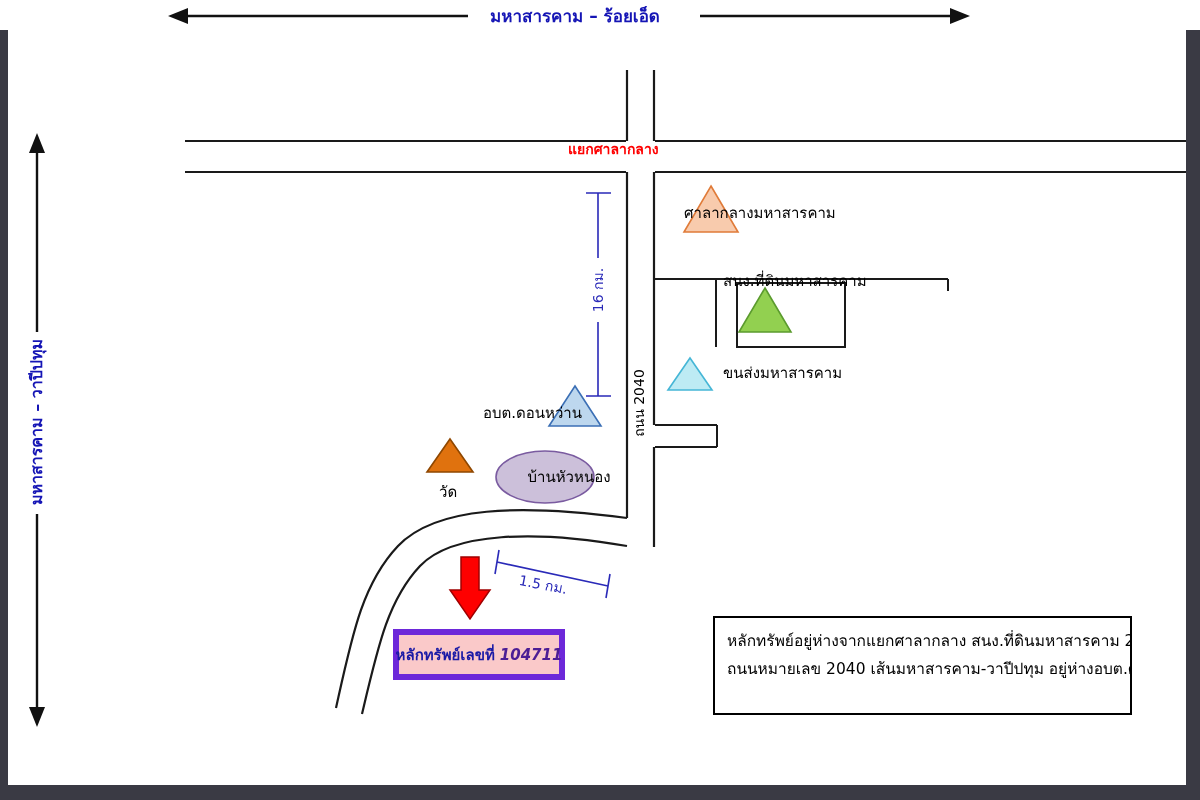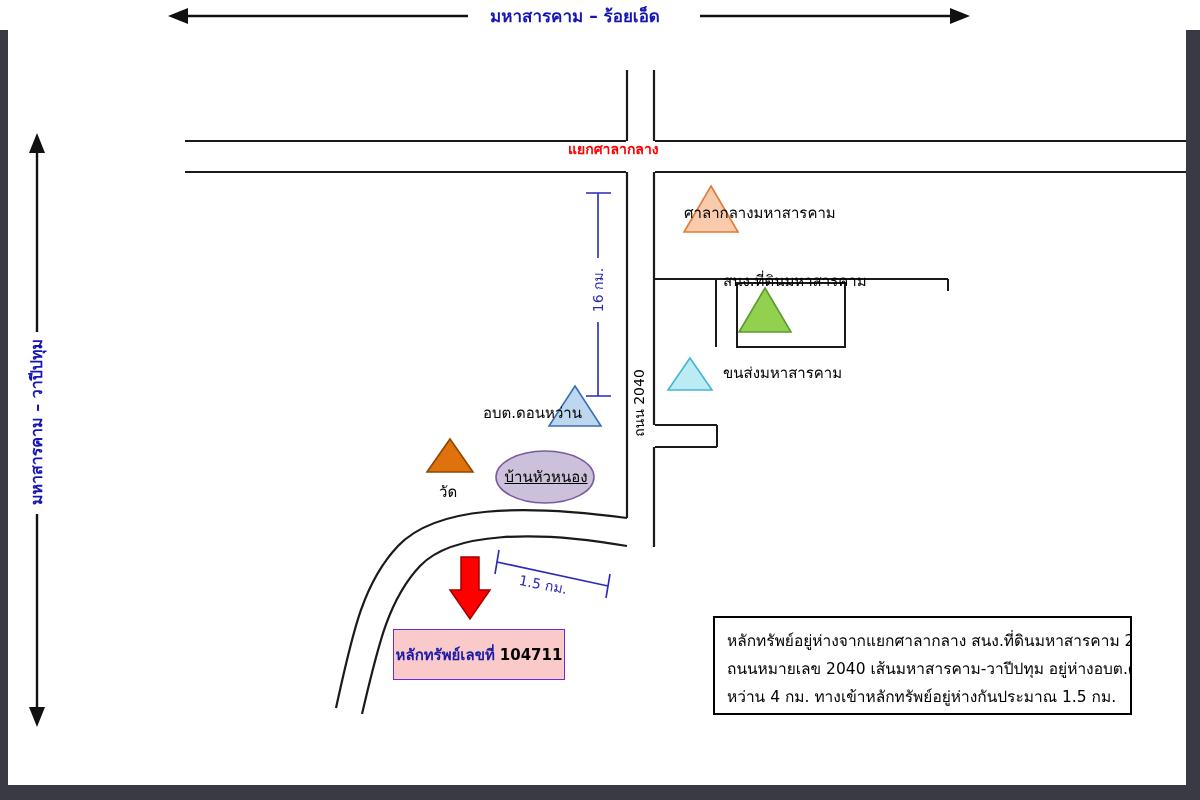--- a/index.html
+++ b/index.html
@@ -25,33 +25,33 @@
   .rot-slight{transform:translate(-50%,-50%) rotate(11deg);}
 
   .top-route{left:575px;top:16px;font-size:17px;}
   .side-route{left:37px;top:422px;font-size:16px;}
   .junction{left:568px;top:141px;font-size:14px;}
   .lm-hall{left:684px;top:204px;}
   .lm-land{left:723px;top:260px;margin-top:12px;}
   .lm-transport{left:723px;top:364px;}
   .lm-sao{left:483px;top:404px;}
   .lm-temple{left:439px;top:447px;margin-top:36px;}
-  .lm-village{left:546px;top:477px;text-decoration:underline;}
+  .lm-village{left:569px;top:477px;}
   .road2040{left:639px;top:403px;font-size:14px;}
   .d16{left:598px;top:290px;}
   .d15{left:543px;top:585px;}
 
   .property-box{
     position:absolute;left:393px;top:629px;width:172px;height:51px;
-    background:#fac9c9;border:1px solid #6d28d9;box-sizing:border-box;
+    background:#fac9c9;border:6px solid #6d28d9;box-sizing:border-box;
     display:flex;align-items:center;justify-content:center;gap:5px;
     font-size:15px;white-space:nowrap;
   }
   .property-box .pname{color:#1a1aa6;font-weight:bold;}
-  .property-box .pnum{color:#000000;font-weight:bold;}
+  .property-box .pnum{color:#4c1d95;font-weight:bold;font-style:italic;}
 
   .info-box{
     position:absolute;left:713px;top:616px;width:419px;height:99px;
     border:2px solid #000;box-sizing:border-box;background:#fff;
     padding:10px 12px;font-size:15.5px;color:#000;line-height:1.8;
     white-space:nowrap;overflow:hidden;
   }
 </style>
 </head>
 <body>
@@ -133,18 +133,17 @@
 <div class="lbl measure d15 rot-slight">1.5  กม.</div>
 
 <div class="property-box">
   <span class="pname">หลักทรัพย์เลขที่</span>
   <span class="pnum">104711</span>
 </div>
 
 <div class="info-box">
   <div>หลักทรัพย์อยู่ห่างจากแยกศาลากลาง สนง.ที่ดินมหาสารคาม 22 กม.</div>
   <div>ถนนหมายเลข 2040 เส้นมหาสารคาม-วาปีปทุม อยู่ห่างอบต.ดอน</div>
-  <div>หว่าน 4 กม. ทางเข้าหลักทรัพย์อยู่ห่างกันประมาณ  1.5 กม.</div>
 </div>
 
 <div class="edge edge-left"></div>
 <div class="edge edge-right"></div>
 <div class="edge edge-bottom"></div>
 
 </body></html>

